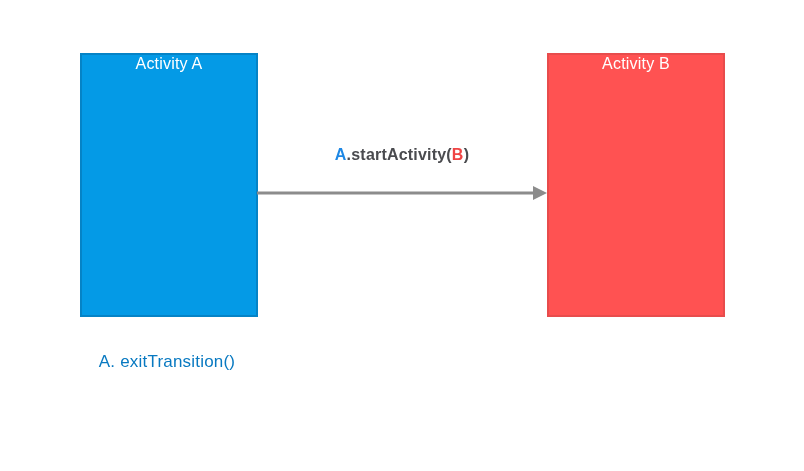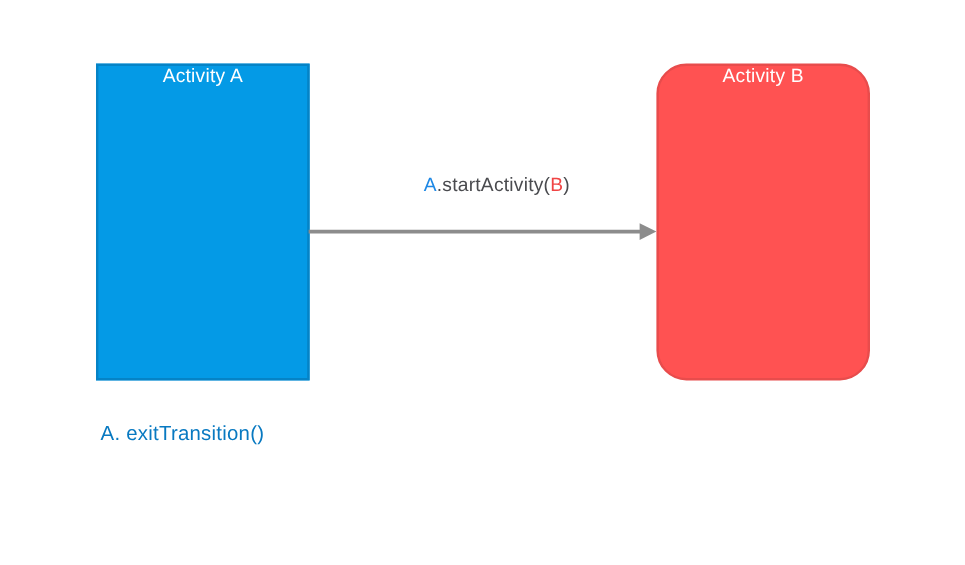--- a/index.html
+++ b/index.html
@@ -19,53 +19,53 @@
     width: 178px;
     height: 264px;
     box-sizing: border-box;
     border-width: 2px;
     border-style: solid;
     display: flex;
     align-items: flex-start;
     justify-content: center;
   }
   .box-a { left: 80px; }
-  .box-b { left: 547px; border-radius: 25px; }
+  .box-b { left: 547px; }
   .box-label {
     font-size: 16px;
     font-weight: 500;
     letter-spacing: 0.2px;
   }
   .arrow-svg {
     position: absolute;
     left: 257px;
     top: 183px;
     width: 290px;
     height: 20px;
   }
   .arrow-label {
     position: absolute;
-    left: 414px;
+    left: 402px;
     top: 146px;
     transform: translateX(-50%);
     font-size: 16px;
-    font-weight: 400;
+    font-weight: 700;
     letter-spacing: 0.2px;
     white-space: nowrap;
   }
   .caption {
     position: absolute;
     top: 352px;
     transform: translateX(-50%);
     font-size: 17px;
     font-weight: 500;
     letter-spacing: 0.2px;
     white-space: nowrap;
   }
-  .caption-a { left: 152px; }
+  .caption-a { left: 167px; }
   .caption-b { left: 636px; }
 </style>
 </head>
 <body>
 
 <div class="canvas" style="background-color: rgb(255, 255, 255);">
 
   <div class="box box-a" style="background-color: rgb(4, 154, 230); border-color: rgb(5, 131, 198); color: rgb(255, 255, 255);">
     <span class="box-label">Activity A</span>
   </div>

